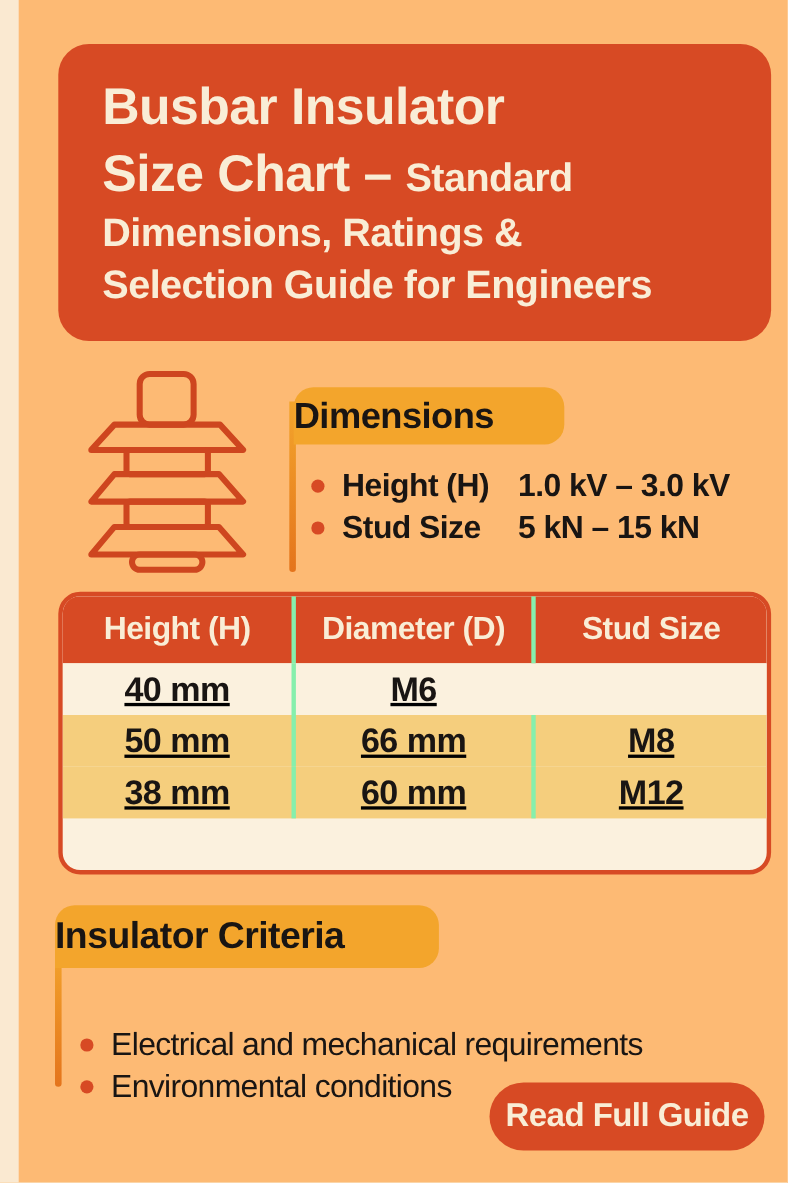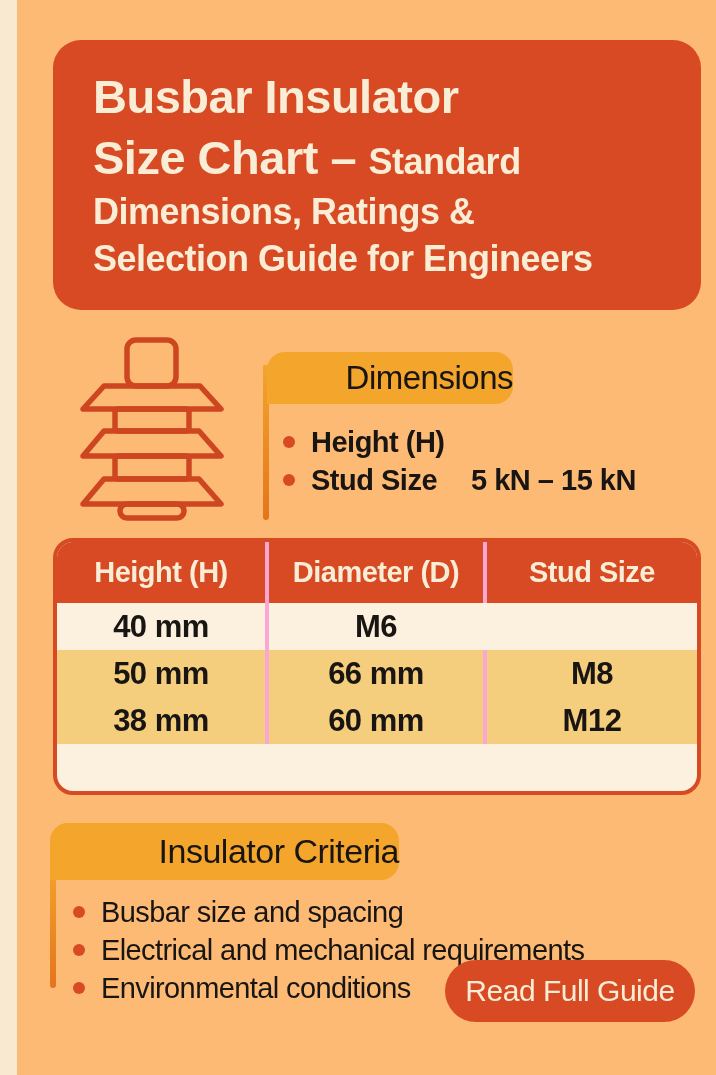--- a/index.html
+++ b/index.html
@@ -51,23 +51,23 @@
     width: 6px; height: 155px;
     background: linear-gradient(#F3A52C, #E4741C);
     border-radius: 0 0 4px 4px;
   }
   .section-label {
     position: absolute;
     background: #F3A52C;
     border-radius: 18px 18px 18px 0;
     display: flex;
     align-items: center;
-    justify-content: flex-end;
-    color: #191513;
-    font-weight: 400;
+    justify-content: flex-start;
+    color: #191513;
+    font-weight: 700;
     letter-spacing: -0.5px;
   }
   .dim-label {
     left: 250px; top: 352px;
     width: 246px; height: 52px;
     font-size: 33px;
   }
   .dim-row {
     position: absolute;
     left: 266px;
@@ -105,39 +105,39 @@
     border: 4px solid #D74A24;
     border-radius: 20px;
     overflow: hidden;
     background: #FBF1DE;
   }
   .trow {
     display: grid;
     grid-template-columns: 208px 218px 214px;
   }
   .thead { height: 61px; background: #D74A24; }
-  .trow.data { height: 47px; }
+  .trow.data { height: 47px; text-decoration: underline; }
   .trow .cell {
     display: flex;
     align-items: center;
     justify-content: center;
     letter-spacing: -0.5px;
   }
   .thead .cell {
     color: #F9EDD6;
     font-size: 29px;
     font-weight: 700;
   }
   .trow.data .cell {
     color: #191513;
     font-size: 31px;
     font-weight: 600;
   }
   .trow .cell:nth-child(2),
-  .trow .cell:nth-child(3) { border-left: 4px solid #f9a8d4; }
+  .trow .cell:nth-child(3) { border-left: 4px solid #86efac; }
   .trow.cream { background: #FBF1DE; }
   .trow.amber { background: #F5CE7D; }
 
   
   .sel-vline {
     position: absolute;
     left: 33px; top: 860px;
     width: 6px; height: 128px;
     background: linear-gradient(#F3A52C, #E4741C);
     border-radius: 0 0 4px 4px;
@@ -160,29 +160,29 @@
   .sel-row.r2 { top: 971px; }
   .sel-text {
     font-size: 29px;
     font-weight: 500;
     letter-spacing: -0.6px;
   }
 
   
   .cta {
     position: absolute;
-    left: 428px; top: 960px;
+    left: 428px; top: 984px;
     width: 250px; height: 62px;
     background: #D74A24;
     border: none;
     border-radius: 31px;
     color: #F9EDD6;
     font-family: "Liberation Sans", sans-serif;
     font-size: 30px;
-    font-weight: 400;
+    font-weight: 700;
     letter-spacing: -0.5px;
     cursor: pointer;
   }
 </style>
 </head>
 <body>
 
 <div class="page">
 
   <section class="header-card">
@@ -205,20 +205,21 @@
   </svg>
 
   <div class="dim-vline"></div>
   <div class="section-label dim-label">
     <span>Dimensions</span>
   </div>
 
   <div class="dim-row r0">
     <span class="dot"></span>
     <span class="dim-key">Height (H)</span>
+    <span class="dim-val">1.0 kV – 3.0 kV</span>
   </div>
   <div class="dim-row r1">
     <span class="dot"></span>
     <span class="dim-key">Stud Size</span>
     <span class="dim-val">5 kN – 15 kN</span>
   </div>
 
   <div class="size-table">
     <div class="trow thead">
       <div class="cell">Height (H)</div>
@@ -239,24 +240,20 @@
       <div class="cell">60 mm</div>
       <div class="cell">M12</div>
     </div>
   </div>
 
   <div class="sel-vline"></div>
   <div class="section-label sel-label">
     <span>Insulator Criteria</span>
   </div>
 
-  <div class="sel-row r0">
-    <span class="dot"></span>
-    <span class="sel-text">Busbar size and spacing</span>
-  </div>
   <div class="sel-row r2">
     <span class="dot"></span>
     <span class="sel-text">Environmental conditions</span>
   </div>
   <div class="sel-row r1">
     <span class="dot"></span>
     <span class="sel-text">Electrical and mechanical requirements</span>
   </div>
 
   <button class="cta">Read Full Guide</button>

